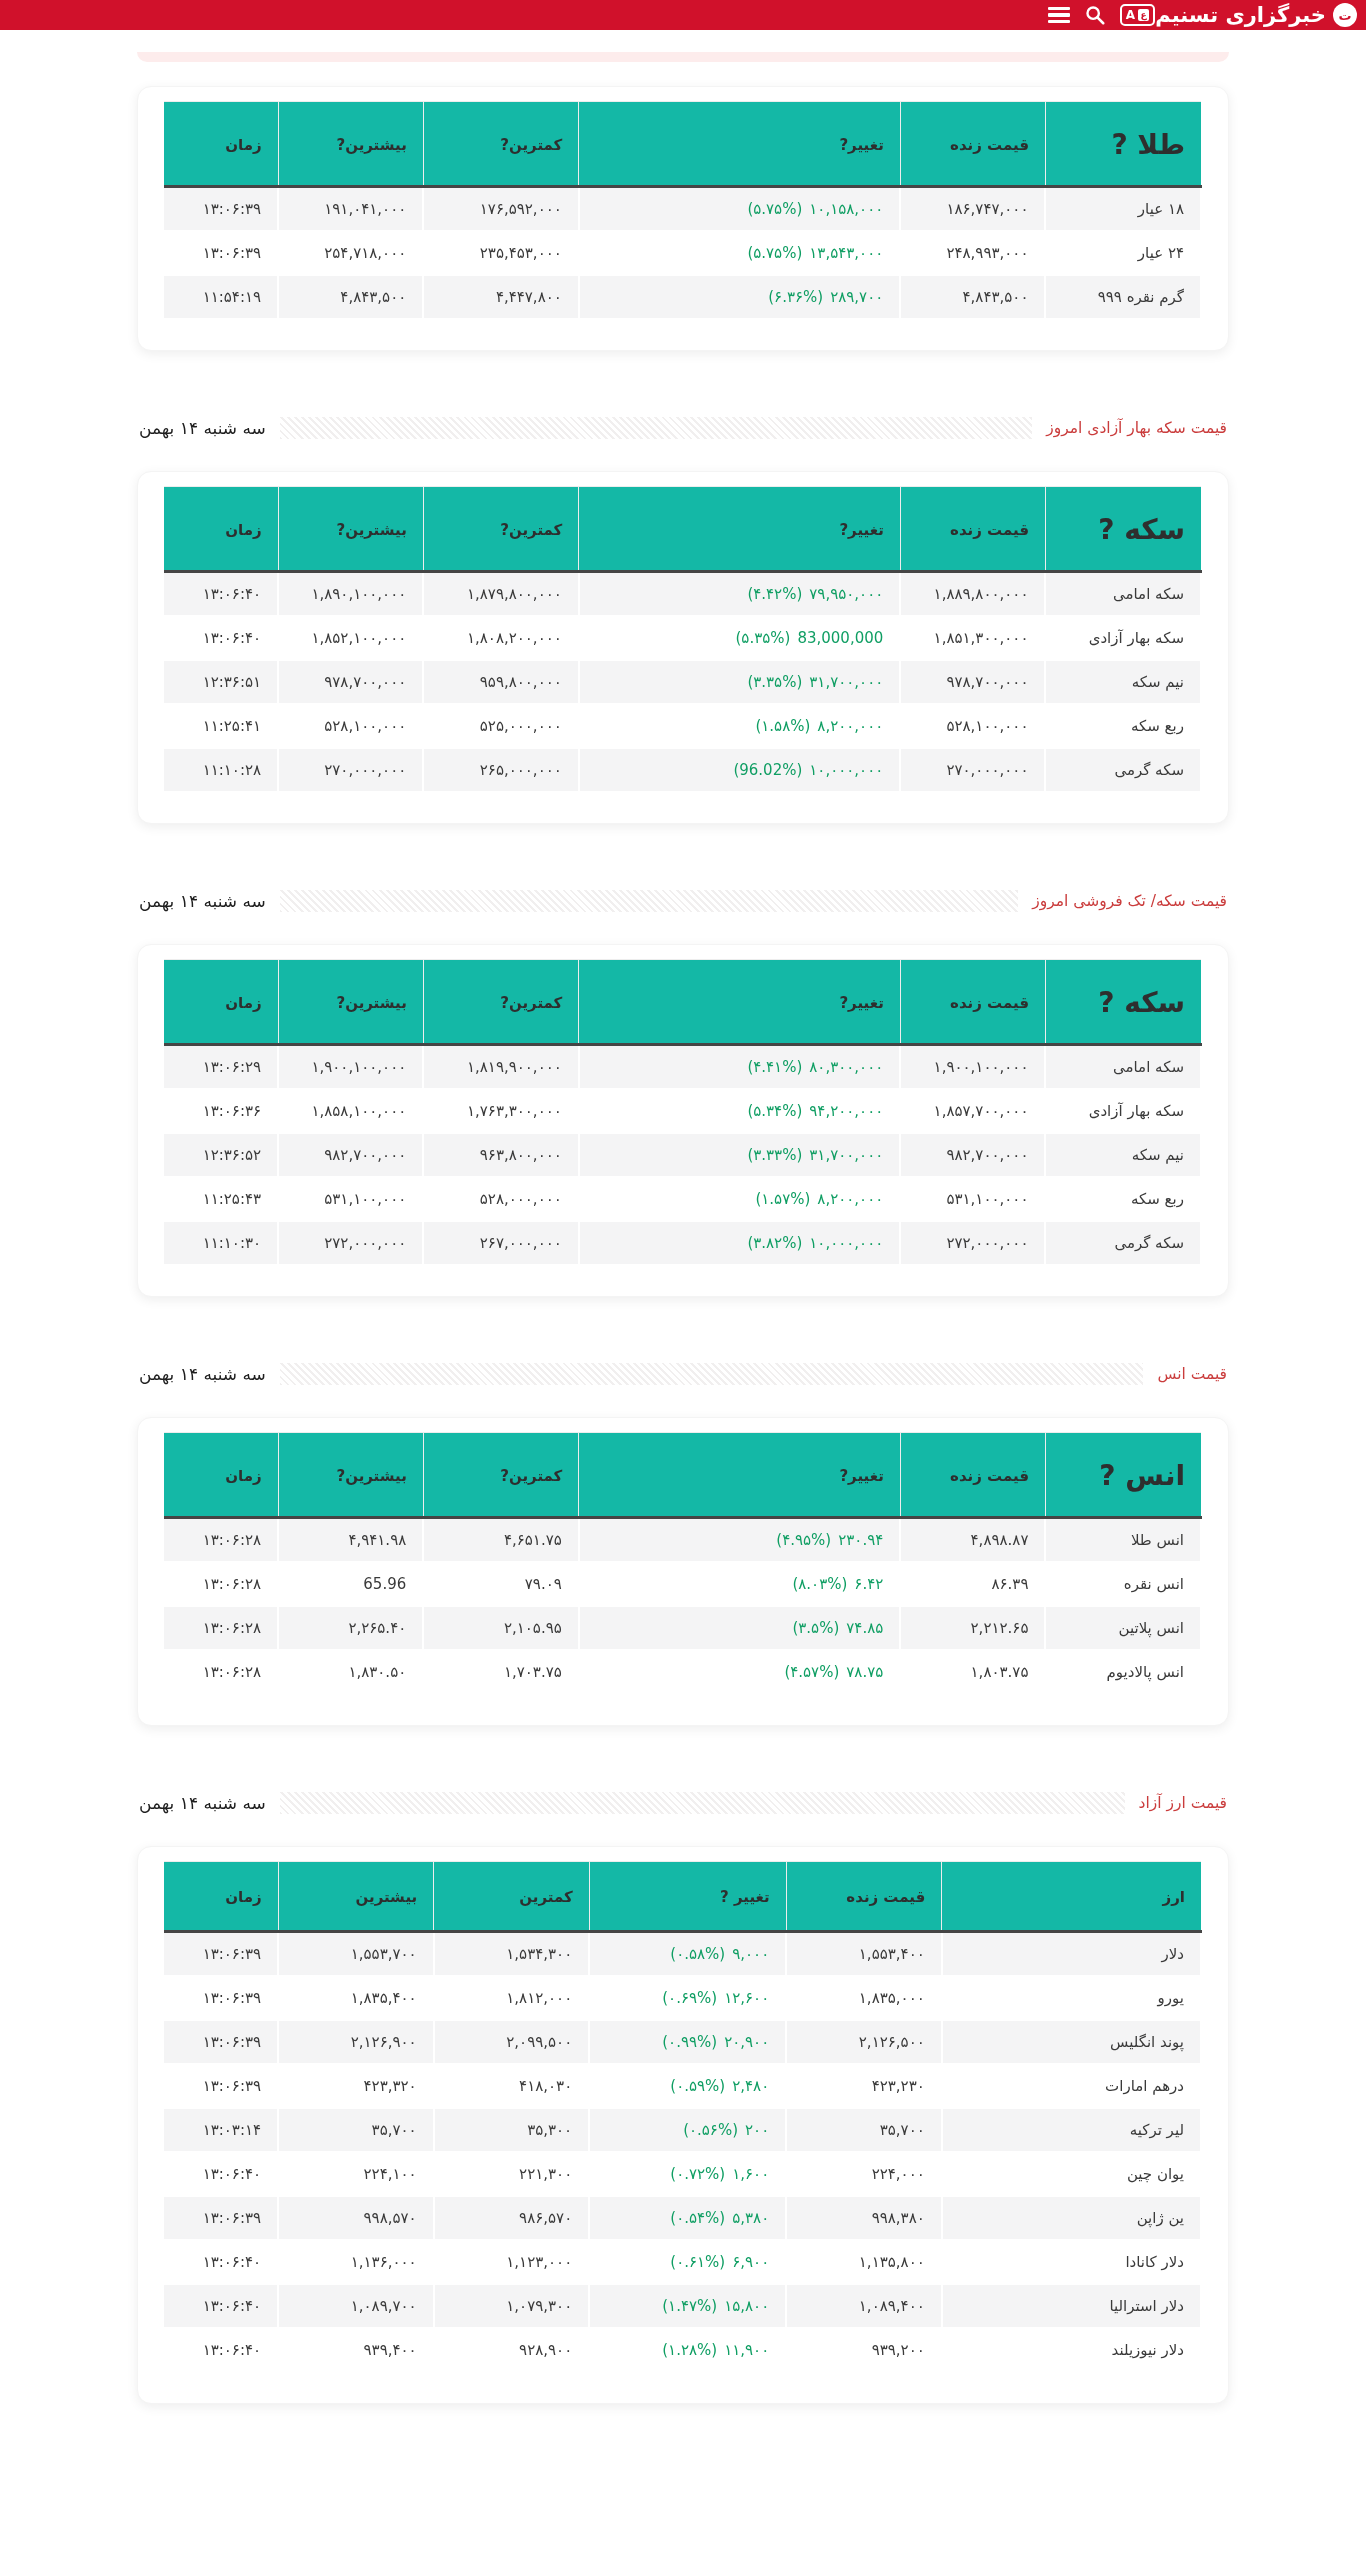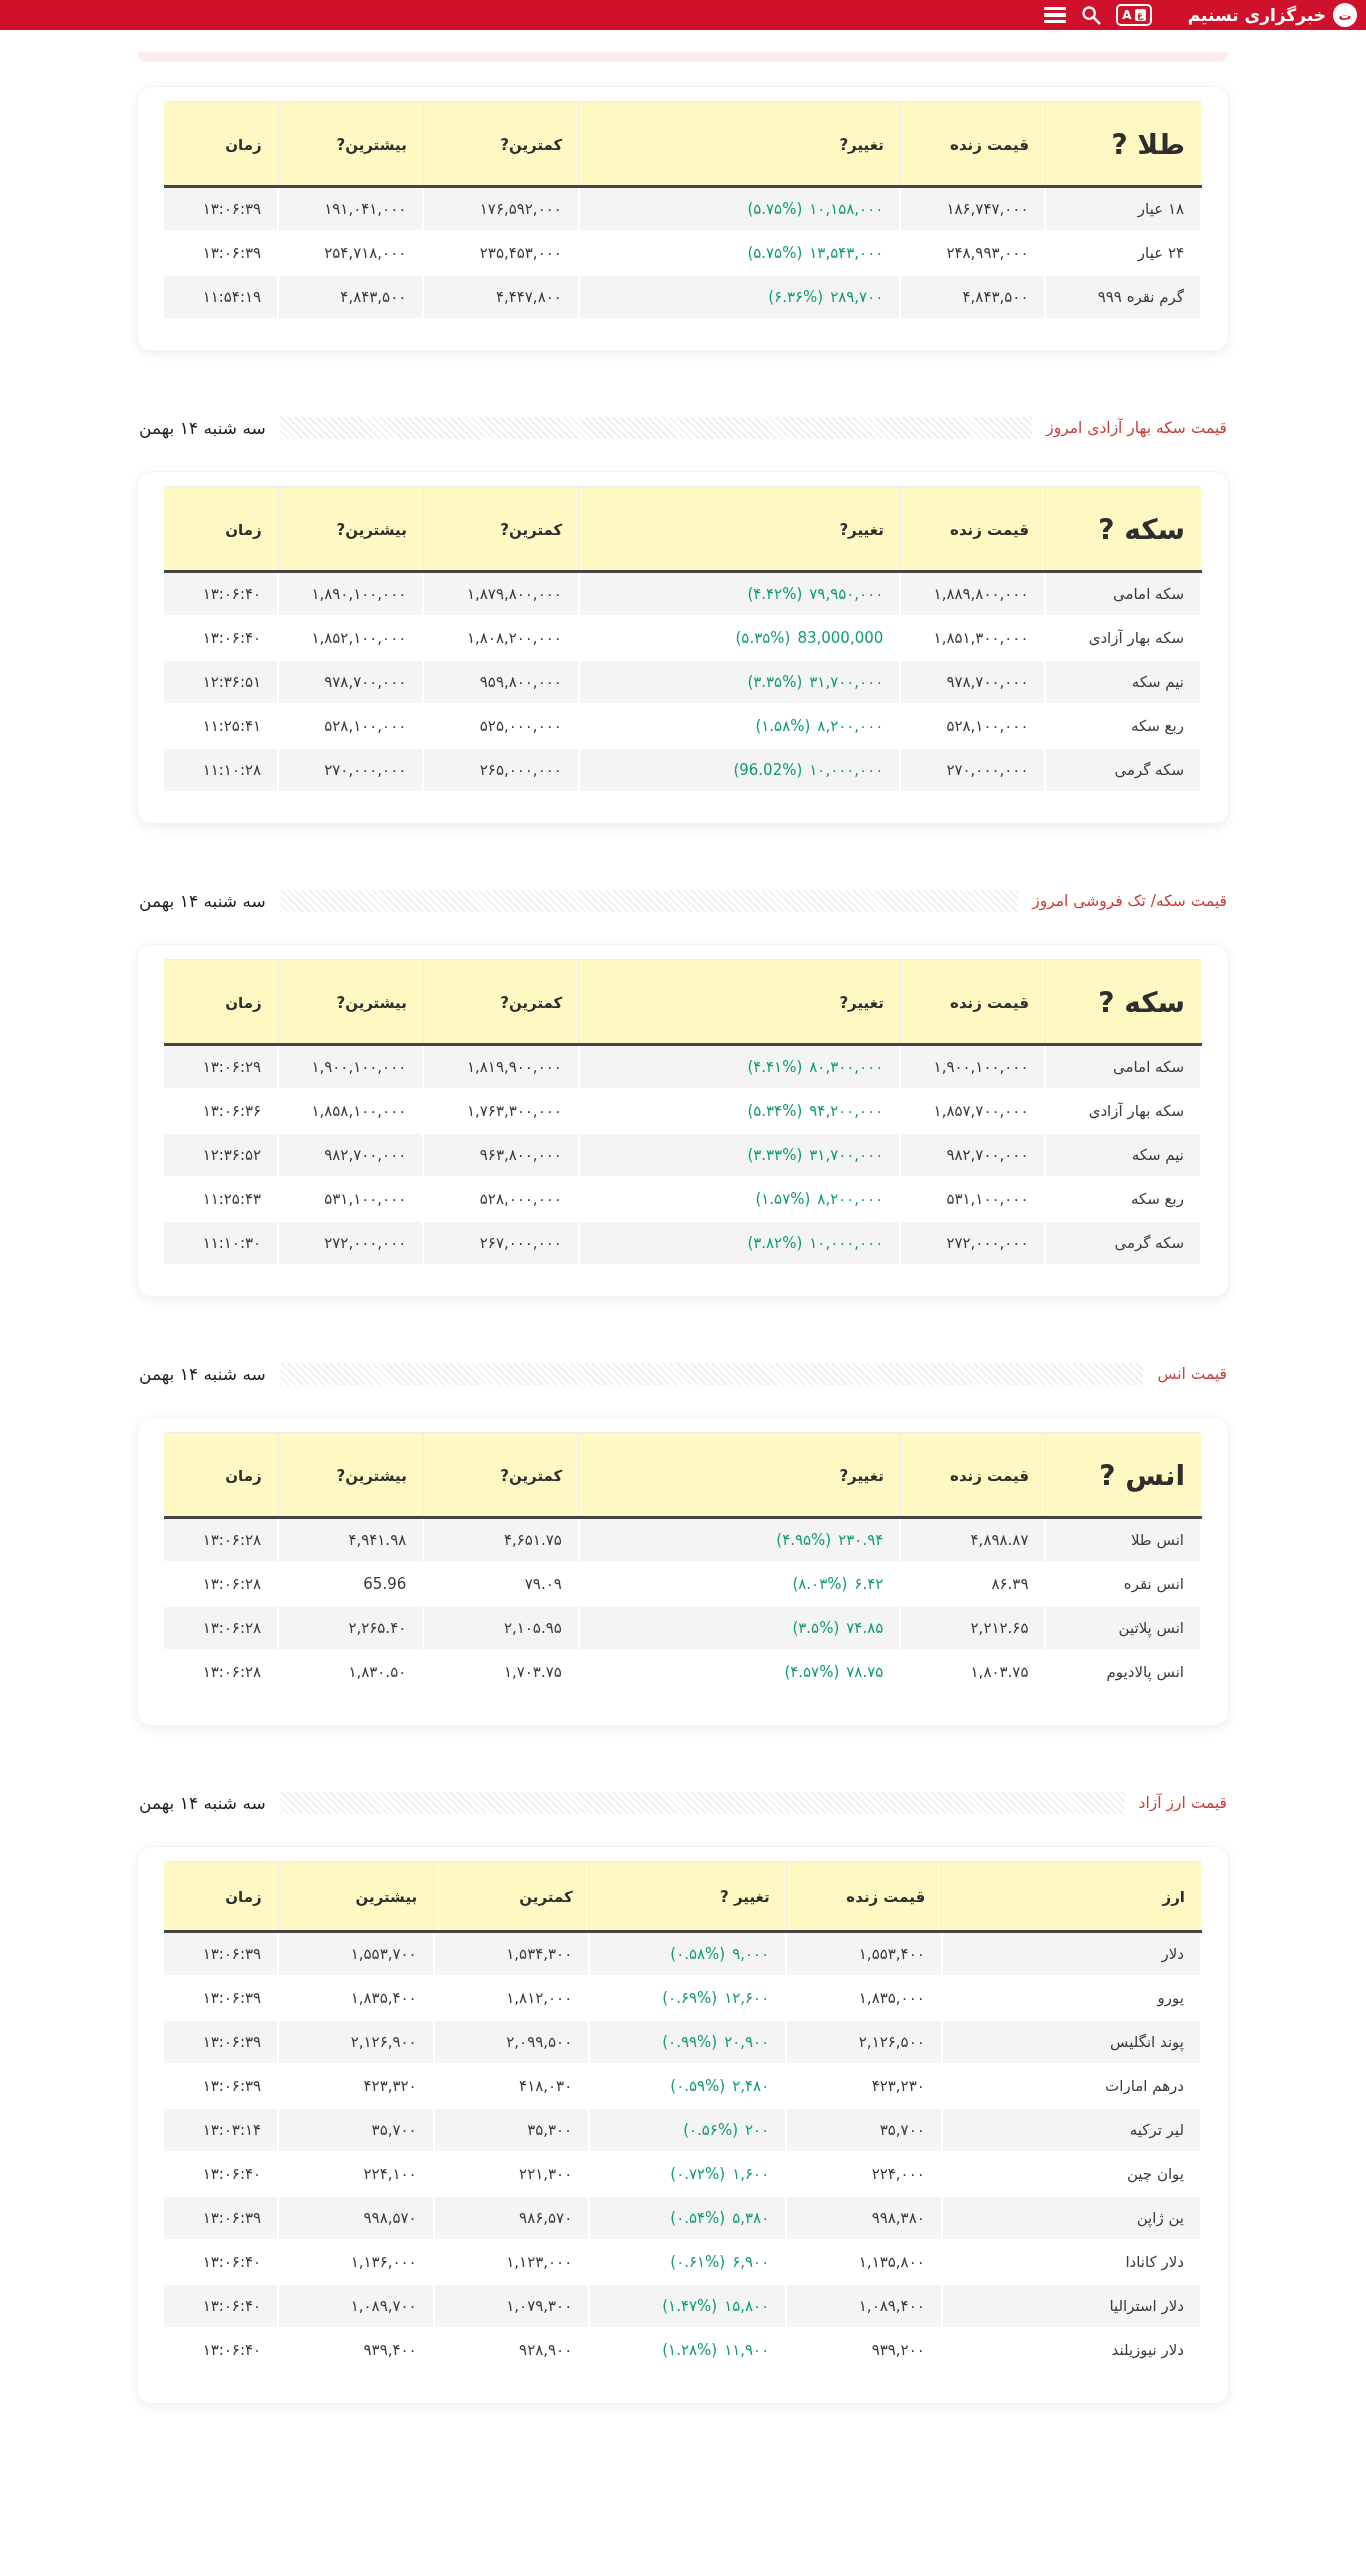--- a/index.html
+++ b/index.html
@@ -21,21 +21,21 @@
     display: flex; align-items: center;
     padding: 0 9px;
   }
   .brand { display: flex; align-items: center; gap: 7px; cursor: pointer; }
   .brand-emblem {
     width: 24px; height: 24px; border-radius: 50%;
     background: #ffffff; color: #d0112b;
     display: flex; align-items: center; justify-content: center;
     font-weight: bold; font-size: 13px; line-height: 1;
   }
-  .brand-name { color: #ffffff; font-weight: bold; font-size: 17px; letter-spacing: 0; margin-left: 36px; }
+  .brand-name { color: #ffffff; font-weight: bold; font-size: 21px; letter-spacing: 0; }
   .topbar-icons {
     margin-inline-start: auto;
     direction: ltr;
     display: flex; align-items: center; gap: 14px;
   }
   .hamburger { width: 22px; display: flex; flex-direction: column; gap: 3.5px; cursor: pointer; }
   .hamburger i { display: block; height: 3.2px; background: #fff; border-radius: 1px; }
   .search-btn { width: 22px; height: 22px; cursor: pointer; display: block; }
   .translate-btn {
     border: 2px solid #fff; border-radius: 5px;
@@ -78,21 +78,21 @@
   .section-date { color: #1f1f1f; font-weight: normal; font-size: 17px; white-space: nowrap; }
   
   table.price-table { width: 100%; border-collapse: collapse; font-size: 15px; }
   .price-table th {
     padding: 26px 16px 24px;
     text-align: right; color: #2e2e2e;
     font-size: 15px; font-weight: bold;
     border-top: 1px solid #ededed;
     border-inline-start: 1px solid #ededed;
     border-bottom: 3px solid #454545;
-    background: #fef9c3;
+    background: #14b8a6;
     white-space: nowrap;
   }
   .price-table th:first-child { border-inline-start: none; }
   .price-table th.th-title { font-size: 28px; }
   .tbl-cur th.th-title { font-size: 15px; }
   .price-table td {
     padding: 12px 16px;
     text-align: right;
     border-inline-start: 2px solid #ffffff;
     border-bottom: 2px solid #ffffff;

